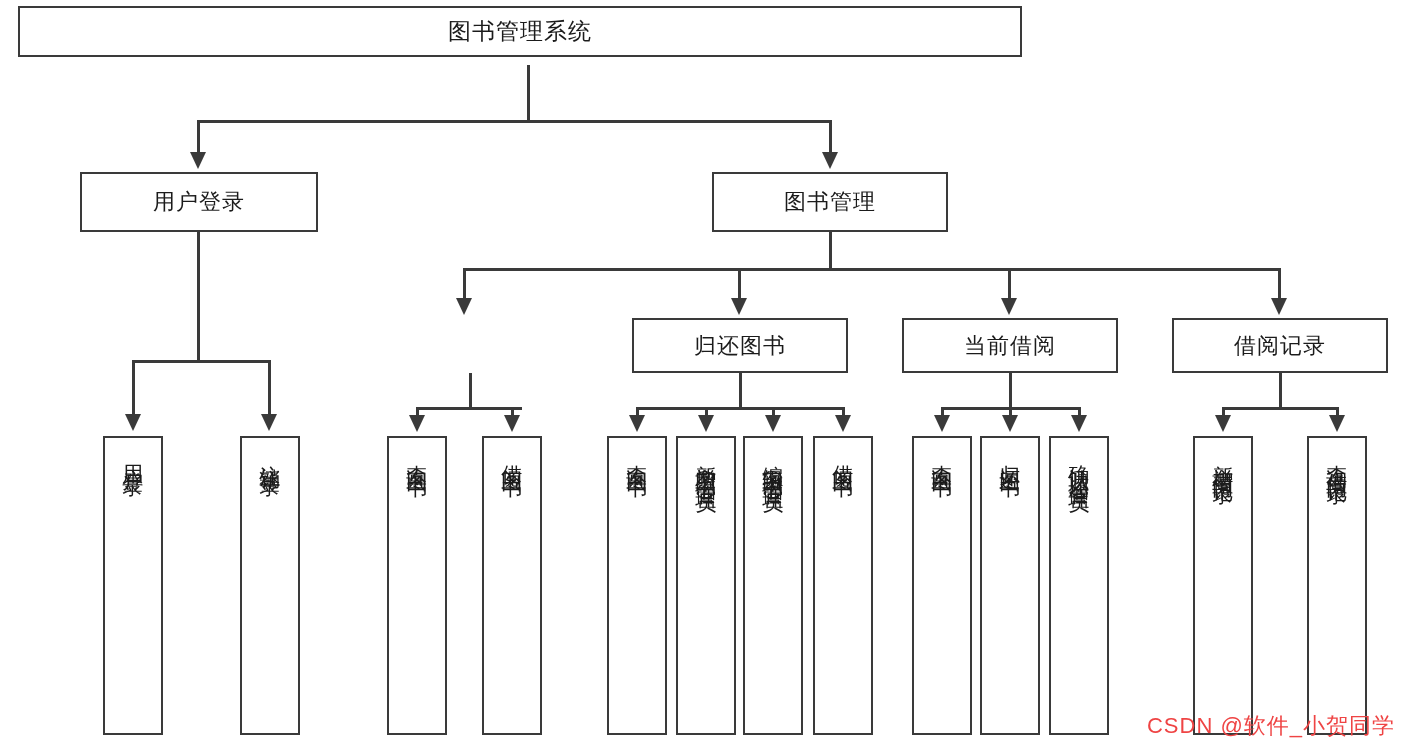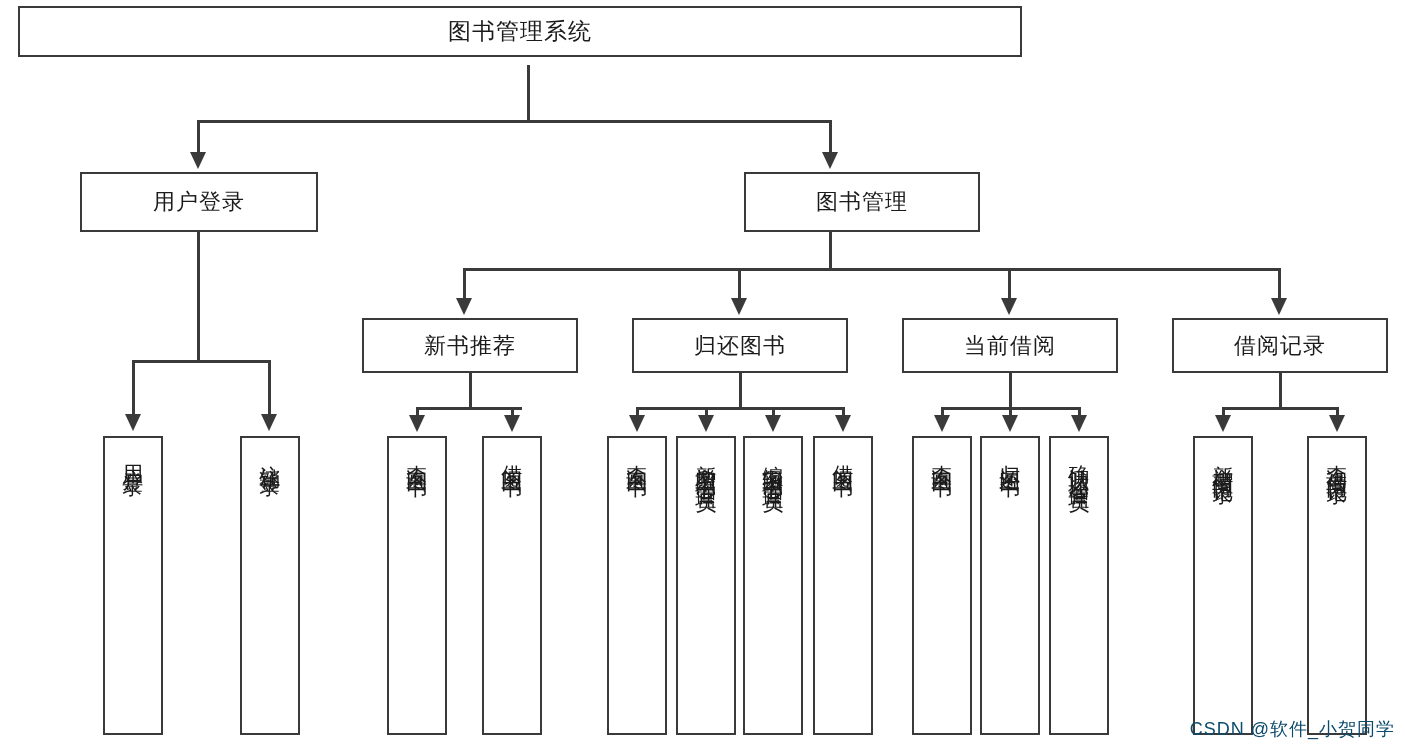--- a/index.html
+++ b/index.html
@@ -56,22 +56,22 @@
     border-left:8px solid transparent;
     border-right:8px solid transparent;
     border-top:17px solid #3a3a3a;
     z-index:2;
   }
 
   
   #watermark{
     position:absolute;
     right:10px;bottom:6px;
-    font-size:18px;
-    color:#0c4a6e;
+    font-size:22px;
+    color:#ef4444;
     letter-spacing:1px;
     z-index:9;
     white-space:nowrap;
   }
 </style>
 </head>
 <body>
 
 <div id="diagram">
 
@@ -81,41 +81,40 @@
 
   <div class="ln h" style="left:197px;top:120px;width:634px;"></div>
 
   <div class="ln v" style="left:197px;top:120px;height:35px;"></div>
   <div class="arrow" style="left:190px;top:152px;"></div>
   <div class="ln v" style="left:829px;top:120px;height:35px;"></div>
   <div class="arrow" style="left:822px;top:152px;"></div>
 
   <div class="node lvl1" style="left:80px;top:172px;width:238px;height:60px;">用户登录</div>
 
-  <div class="node lvl1" style="left:744px;top:172px;width:236px;height:60px;text-align:center;">图书管理</div>
+  <div class="node lvl1" style="left:712px;top:172px;width:236px;height:60px;text-align:center;">图书管理</div>
 
   <div class="ln v" style="left:197px;top:232px;height:130px;"></div>
   <div class="ln h" style="left:132px;top:360px;width:138px;"></div>
   <div class="ln v" style="left:132px;top:360px;height:57px;"></div>
   <div class="arrow" style="left:125px;top:414px;"></div>
   <div class="ln v" style="left:268px;top:360px;height:57px;"></div>
   <div class="arrow" style="left:261px;top:414px;"></div>
 
   <div class="ln v" style="left:829px;top:232px;height:38px;"></div>
   <div class="ln h" style="left:463px;top:268px;width:815px;"></div>
   <div class="ln v" style="left:463px;top:268px;height:33px;"></div>
   <div class="arrow" style="left:456px;top:298px;"></div>
   <div class="ln v" style="left:738px;top:268px;height:33px;"></div>
   <div class="arrow" style="left:731px;top:298px;"></div>
   <div class="ln v" style="left:1008px;top:268px;height:33px;"></div>
   <div class="arrow" style="left:1001px;top:298px;"></div>
   <div class="ln v" style="left:1278px;top:268px;height:33px;"></div>
   <div class="arrow" style="left:1271px;top:298px;"></div>
 
-  <div class="node lvl2" style="left:362px;top:318px;width:216px;height:55px;">新书推荐</div>
   <div class="node lvl2" style="left:632px;top:318px;width:216px;height:55px;">归还图书</div>
   <div class="node lvl2" style="left:1172px;top:318px;width:216px;height:55px;">借阅记录</div>
   <div class="node lvl2" style="left:902px;top:318px;width:216px;height:55px;">当前借阅</div>
 
   <div class="ln v" style="left:469px;top:373px;height:36px;"></div>
   <div class="ln h" style="left:416px;top:407px;width:106px;"></div>
   <div class="ln v" style="left:416px;top:407px;height:12px;"></div>
   <div class="arrow" style="left:409px;top:415px;"></div>
   <div class="ln v" style="left:511px;top:407px;height:12px;"></div>
   <div class="arrow" style="left:504px;top:415px;"></div>

